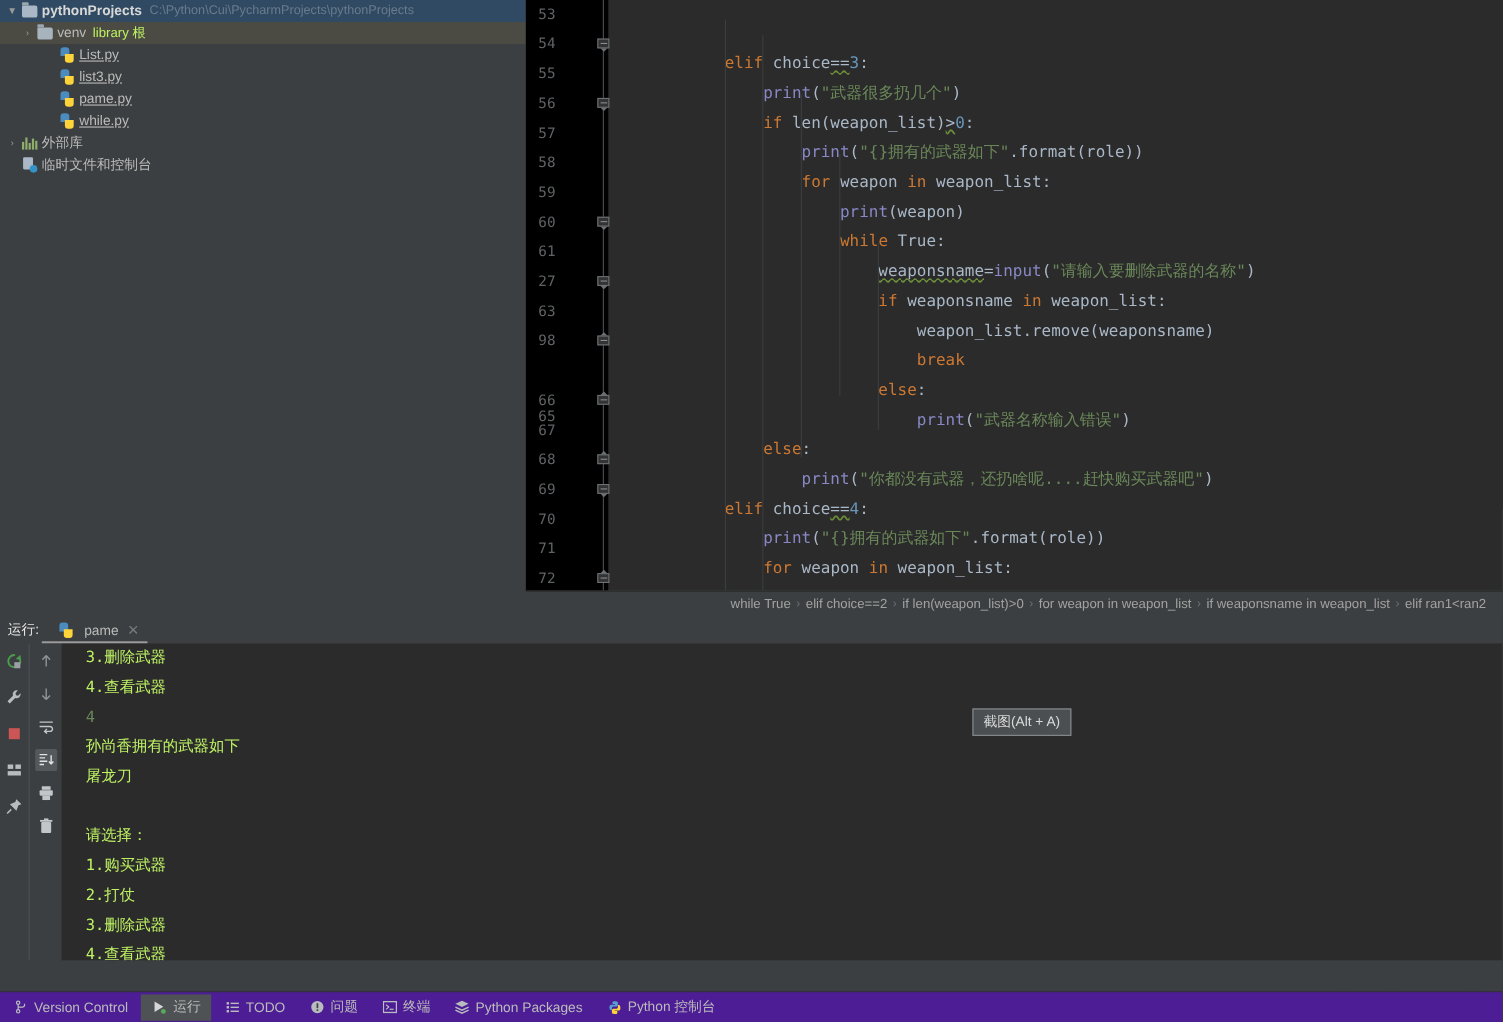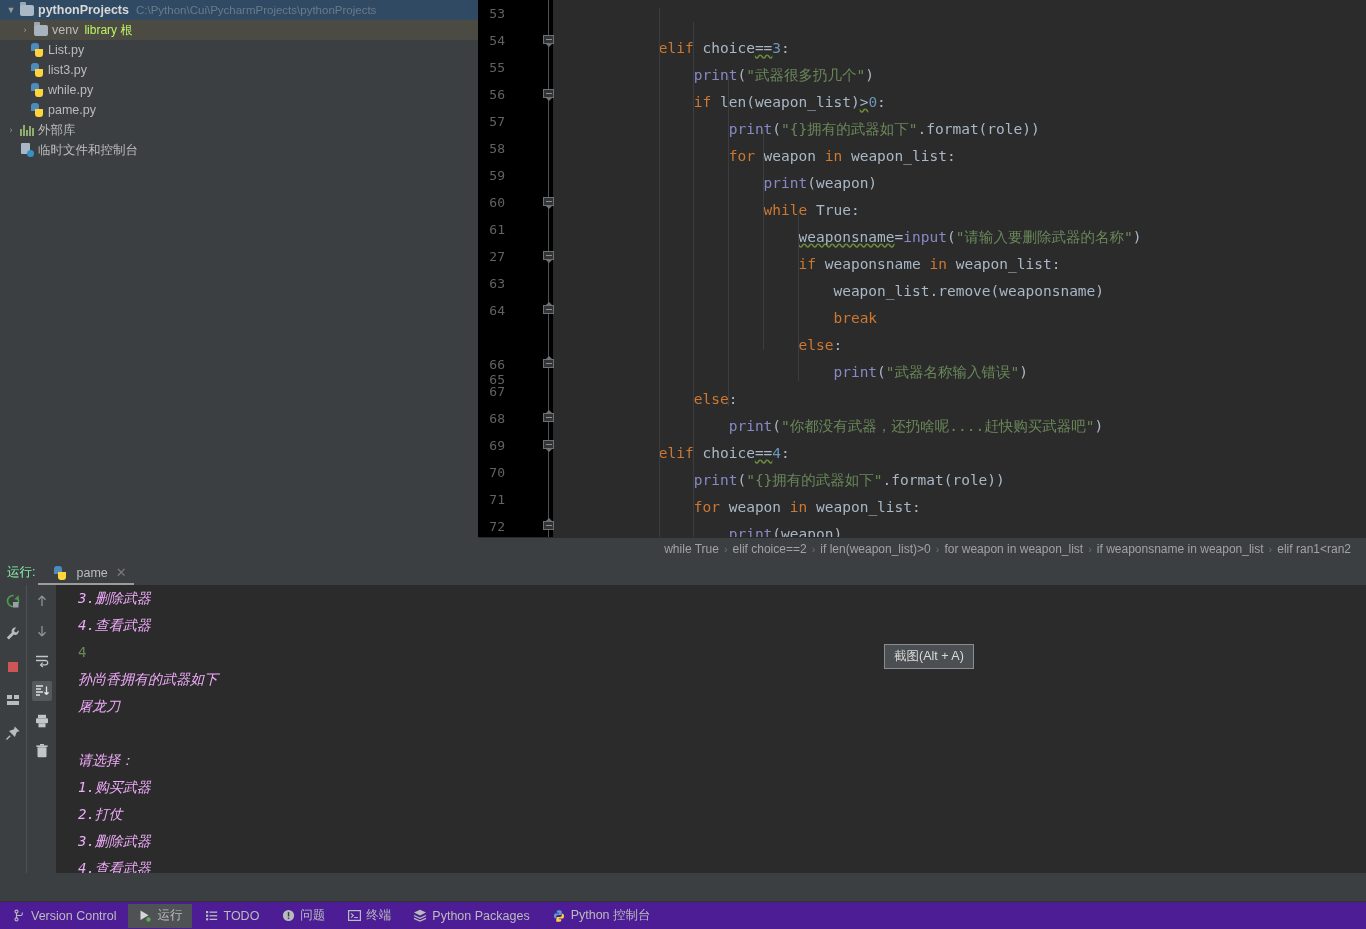--- a/index.html
+++ b/index.html
@@ -35,21 +35,21 @@
   .t-icon {
     width: 17px; min-width: 17px; height: 16px;
     display: inline-flex; align-items: center; justify-content: center;
     margin-right: 3px;
   }
   .tree-label { color: #bbbbbb; }
   .tree-label.bold { font-weight: bold; color: #d8d8d8; }
   .tree-sub { color: #bef264; margin-left: 6px; font-size: 12px; }
   .tree-path { color: #6a7b8c; margin-left: 7px; font-size: 11.5px; }
   .indent-1 { padding-left: 18px; }
-  .indent-2 { padding-left: 28px; }
+  .indent-2 { padding-left: 52px; text-decoration: underline; }
 
   
   .ico-folder { width: 14px; height: 11px; background: #9aa7b0;
      border-radius: 1px 2px 2px 2px; position: relative; }
   .ico-folder::before { content:""; position:absolute; left:0; top:-3px;
      width:6px; height:3px; background:#9aa7b0; border-radius:1px 1px 0 0; }
   .ico-folder.dark { background:#a8b4bd; }
   .ico-folder.blue { background:#a9b7c6; }
 
   
@@ -99,21 +99,21 @@
   .fold .box::after { content:""; position:absolute; left:2px; top:3px;
       width:6px; height:1px; background:#8a8d8f; }
   .fold.down::before { content:""; position:absolute; left:2.5px; top:9px;
       border-left:4px solid transparent; border-right:4px solid transparent;
       border-top:4px solid #6e7173; }
   .fold.up::before { content:""; position:absolute; left:2.5px; top:-2px;
       border-left:4px solid transparent; border-right:4px solid transparent;
       border-bottom:4px solid #6e7173; }
 
   #code {
-    position:absolute; left:75px; top:8px; right:0; height:100%;
+    position:absolute; left:75px; top:18px; right:0; height:100%;
     font-family:"DejaVu Sans Mono","Liberation Mono",monospace;
     font-size:14.5px;
     white-space:pre;
   }
   .cline { height:27px; line-height:27px; padding-left:36px; }
   .indent-guide { position:absolute; top:0; width:1px; background:#3b3e40; }
 
   .kw   { color:#cc7832; }
   .fn   { color:#8888c6; }
   .num  { color:#6897bb; }
@@ -137,21 +137,21 @@
   #run-panel {
     position:absolute; left:0; top:560px; width:1366px; height:341px;
     background:#3c3f41;
   }
   #run-header {
     position:relative; height:25px;
     display:flex; align-items:center;
     font-size:12.5px; color:#bbbbbb;
     background:#3c3f41;
   }
-  #run-title { padding-left:7px; padding-right:10px; color:#86efac; }
+  #run-title { padding-left:7px; padding-right:10px; color:#e5e5e5; }
   .run-tab {
     display:flex; align-items:center; gap:5px;
     padding:0 6px; height:25px;
     font-size:12.5px; color:#bbbbbb;
   }
   .tab-close { color:#7a7a7a; font-size:13px; margin-left:3px; }
   #tab-underline {
     position:absolute; left:38px; bottom:0; width:96px; height:2px;
     background:#9c9c9c;
   }
@@ -172,21 +172,21 @@
 
   #console {
     flex:1; background:#2b2b2b;
     font-family:"DejaVu Sans Mono","Liberation Mono",monospace;
     font-size:14px; color:#bbbbbb;
     padding:0px 0 0 22px;
     position:relative; overflow:hidden;
   }
   .coline { height:27px; line-height:27px; white-space:pre; }
   .coline.input { color:#6a8759; }
-  .coline.plain { color:#f0abfc;font-style:italic; }
+  .coline.plain { color:#bef264; }
 
   
   #tooltip {
     position:absolute; left:884px; top:644px;
     background:#4b4f51; border:1px solid #8a8d8f;
     color:#dadada; font-size:12.5px;
     padding:3px 9px;
     white-space:nowrap;
   }
 
@@ -257,30 +257,30 @@
         </span>
       <span class="tree-label">list3.py</span>
     </div>
     <div class="tree-row indent-2">
       <span class="t-icon">
           <span class="ico-py">
             <i class="b1"></i>
             <i class="b2"></i>
           </span>
         </span>
-      <span class="tree-label">while.py</span>
+      <span class="tree-label">pame.py</span>
     </div>
     <div class="tree-row indent-2">
       <span class="t-icon">
           <span class="ico-py">
             <i class="b1"></i>
             <i class="b2"></i>
           </span>
         </span>
-      <span class="tree-label">pame.py</span>
+      <span class="tree-label">while.py</span>
     </div>
 
     <div class="tree-row">
       <span class="arrow">›</span>
       <span class="t-icon">
         <span class="ico-lib">
             <i style="height:7px"></i>
             <i style="height:11px"></i>
             <i style="height:6px"></i>
             <i style="height:10px"></i>
@@ -307,21 +307,21 @@
         <div class="ln" style="top: 27px;">54</div>
         <div class="ln" style="top: 54px;">55</div>
         <div class="ln" style="top: 81px;">56</div>
         <div class="ln" style="top: 108px;">57</div>
         <div class="ln" style="top: 135px;">58</div>
         <div class="ln" style="top: 162px;">59</div>
         <div class="ln" style="top: 189px;">60</div>
         <div class="ln" style="top: 216px;">61</div>
         <div class="ln" style="top: 243px;">27</div>
         <div class="ln" style="top: 270px;">63</div>
-        <div class="ln" style="top: 297px;">64</div>
+        <div class="ln" style="top: 297px;">98</div>
         <div class="ln" style="top: 324px; margin-top: 42px;">65</div>
         <div class="ln" style="top: 351px;">66</div>
         <div class="ln" style="top: 378px;">67</div>
         <div class="ln" style="top: 405px;">68</div>
         <div class="ln" style="top: 432px;">69</div>
         <div class="ln" style="top: 459px;">70</div>
         <div class="ln" style="top: 486px;">71</div>
         <div class="ln" style="top: 513px;">72</div>
       </div>
     <div id="foldcol">

